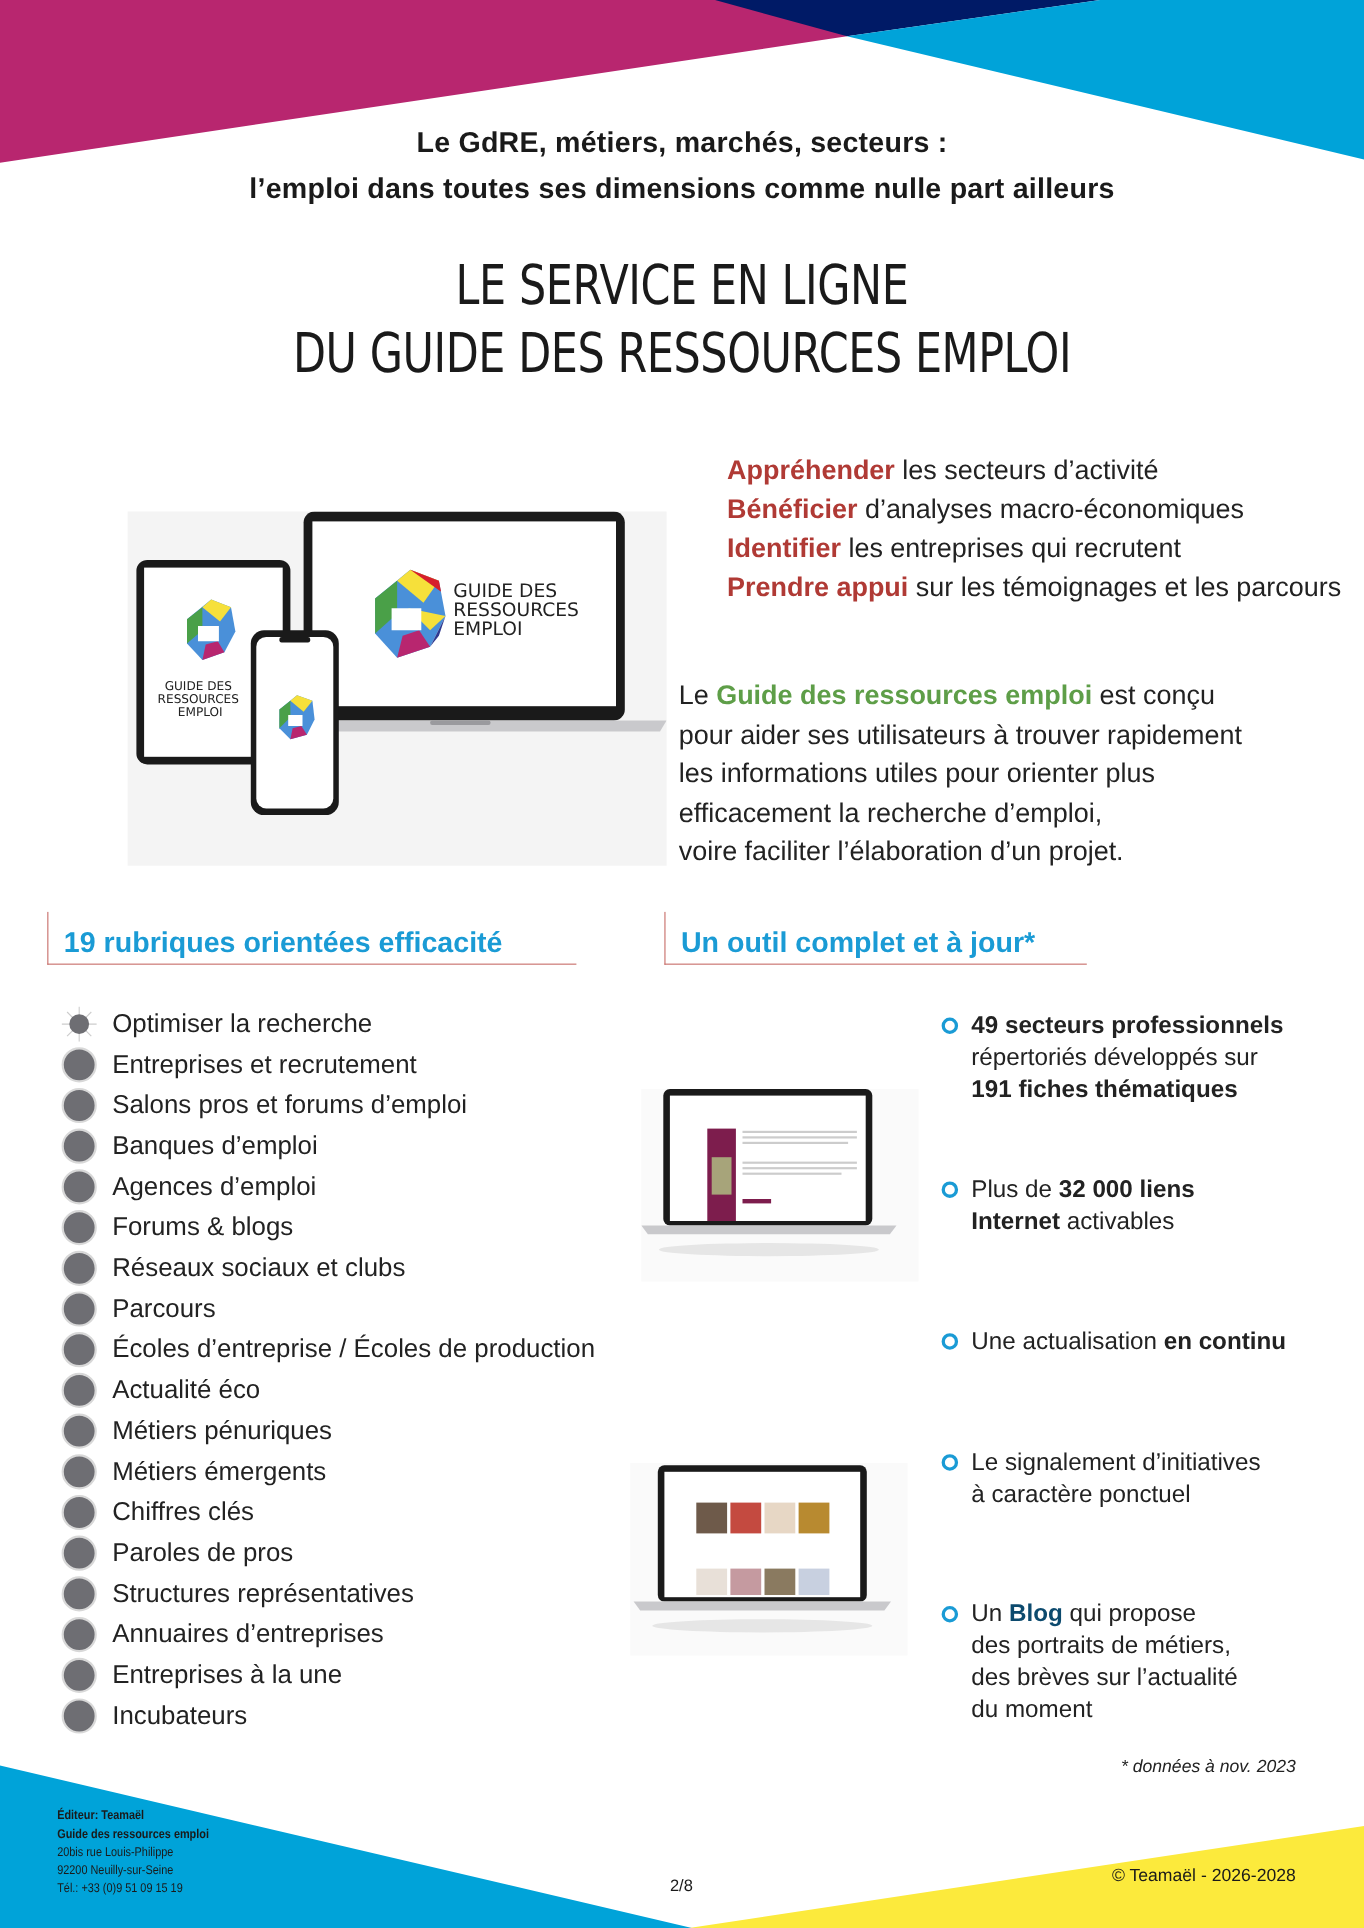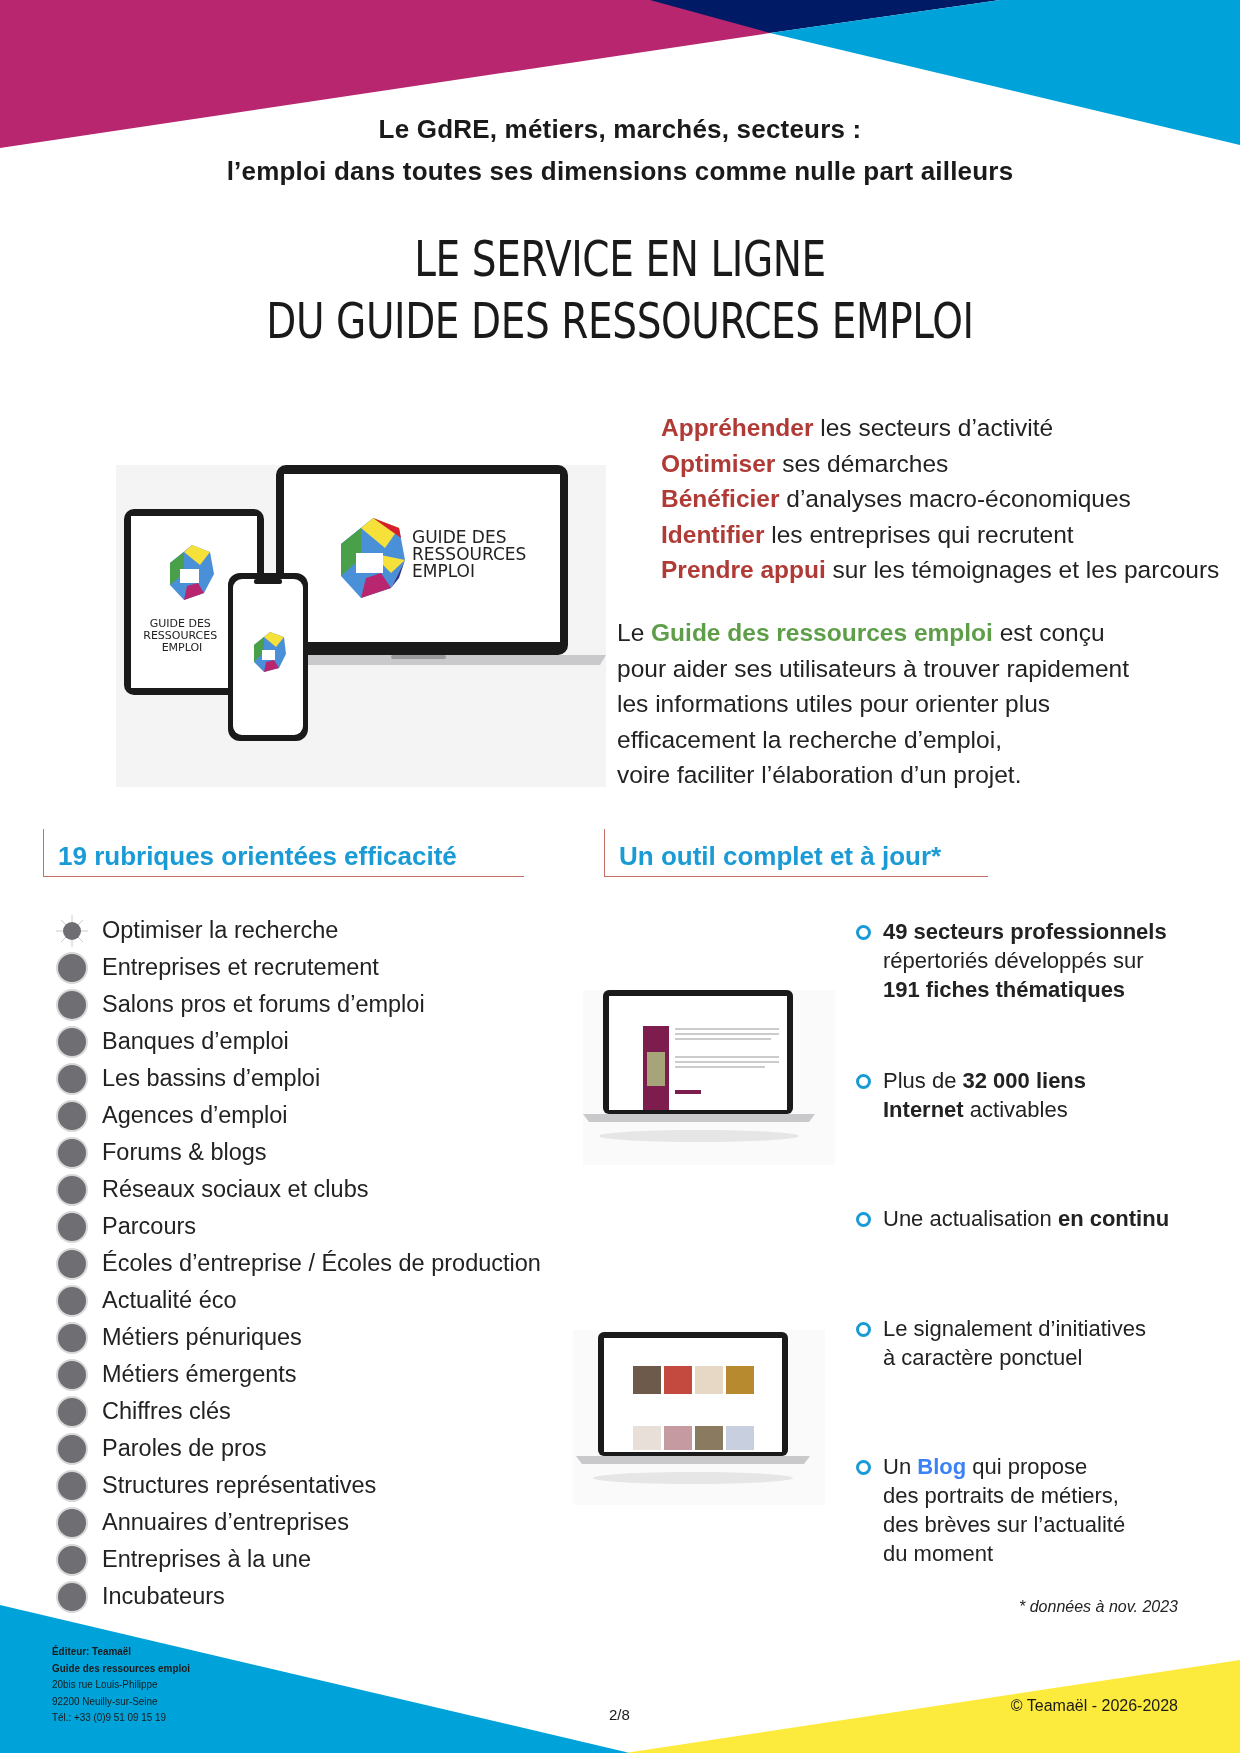--- a/index.html
+++ b/index.html
@@ -15,21 +15,21 @@
   .sec-head { position:absolute; font-size:26px; font-weight:bold; color:#1a9bd5; border-left:1.5px solid #c76c67; border-bottom:1.5px solid #c76c67; padding:12px 14px 4px 14px; }
   .rub-list { position:absolute; left:56px; top:912px; }
   .rub { display:flex; align-items:center; height:37px; }
   .rub .ic { width:32px; height:32px; border-radius:50%; background:#6e6e73; border:2px solid #d8d8d8; box-sizing:border-box; margin-right:14px; position:relative; flex:none; }
   .rub .ic.sun { background:transparent; border:none; }
   .rub .txt { font-size:23.5px; color:#222; }
   .feat { position:absolute; left:856px; font-size:22px; line-height:29px; color:#222; }
   .feat .bul { position:absolute; left:0; top:8px; width:9px; height:9px; border:3.5px solid #1a9bd5; border-radius:50%; }
   .feat .body { margin-left:27px; }
   .feat b { font-weight:bold; }
-  .feat .green { color:#3b82f6; font-weight:bold; }
+  .feat .green { color:#0c4a6e; font-weight:bold; }
   .note { position:absolute; right:62px; top:1598px; font-size:16px; font-style:italic; color:#222; }
   .footer-ed { position:absolute; left:52px; top:1643px; font-size:11.5px; line-height:16.5px; color:#1a1a1a; transform:scaleX(0.86); transform-origin:left; }
   .footer-ed .b { font-weight:bold; }
   .pageno { position:absolute; left:609px; top:1706px; font-size:15px; color:#1a1a1a; }
   .copy { position:absolute; right:62px; top:1697px; font-size:16px; color:#1a1a1a; }
   .laptop-shot { position:absolute; background:#fafafa; }
 </style>
 </head>
 <body>
 
@@ -97,21 +97,20 @@
       <polygon points="16,0 30,5 22,15 10,5" fill="#f6e03a"></polygon>
       <polygon points="0,13 10,5 10,20 0,30" fill="#4aa048"></polygon>
       <polygon points="10,40 25,36 20,28 12,30" fill="#b8266f"></polygon>
       <polygon points="8,18 21,18 21,28 8,28" fill="#ffffff"></polygon>
     </g>
   </svg>
 </div>
 
 <div class="benefits">
   <div><span class="verb">Appréhender</span><span> les secteurs d’activité</span></div>
-  <div><span class="verb">Optimiser</span><span> ses démarches</span></div>
   <div><span class="verb">Bénéficier</span><span> d’analyses macro-économiques</span></div>
   <div><span class="verb">Identifier</span><span> les entreprises qui recrutent</span></div>
   <div><span class="verb">Prendre appui</span><span> sur les témoignages et les parcours</span></div>
 </div>
 
 <div class="desc">
   <div><span>Le </span><span class="green">Guide des ressources emploi</span><span> est conçu</span></div>
   <div>pour aider ses utilisateurs à trouver rapidement</div>
   <div>les informations utiles pour orienter plus</div>
   <div>efficacement la recherche d’emploi,</div>
@@ -138,24 +137,20 @@
       <span class="ic"></span>
       <span class="txt">Entreprises et recrutement</span>
     </div>
   <div class="rub">
       <span class="ic"></span>
       <span class="txt">Salons pros et forums d’emploi</span>
     </div>
   <div class="rub">
       <span class="ic"></span>
       <span class="txt">Banques d’emploi</span>
-    </div>
-  <div class="rub">
-      <span class="ic"></span>
-      <span class="txt">Les bassins d’emploi</span>
     </div>
   <div class="rub">
       <span class="ic"></span>
       <span class="txt">Agences d’emploi</span>
     </div>
   <div class="rub">
       <span class="ic"></span>
       <span class="txt">Forums &amp; blogs</span>
     </div>
   <div class="rub">

